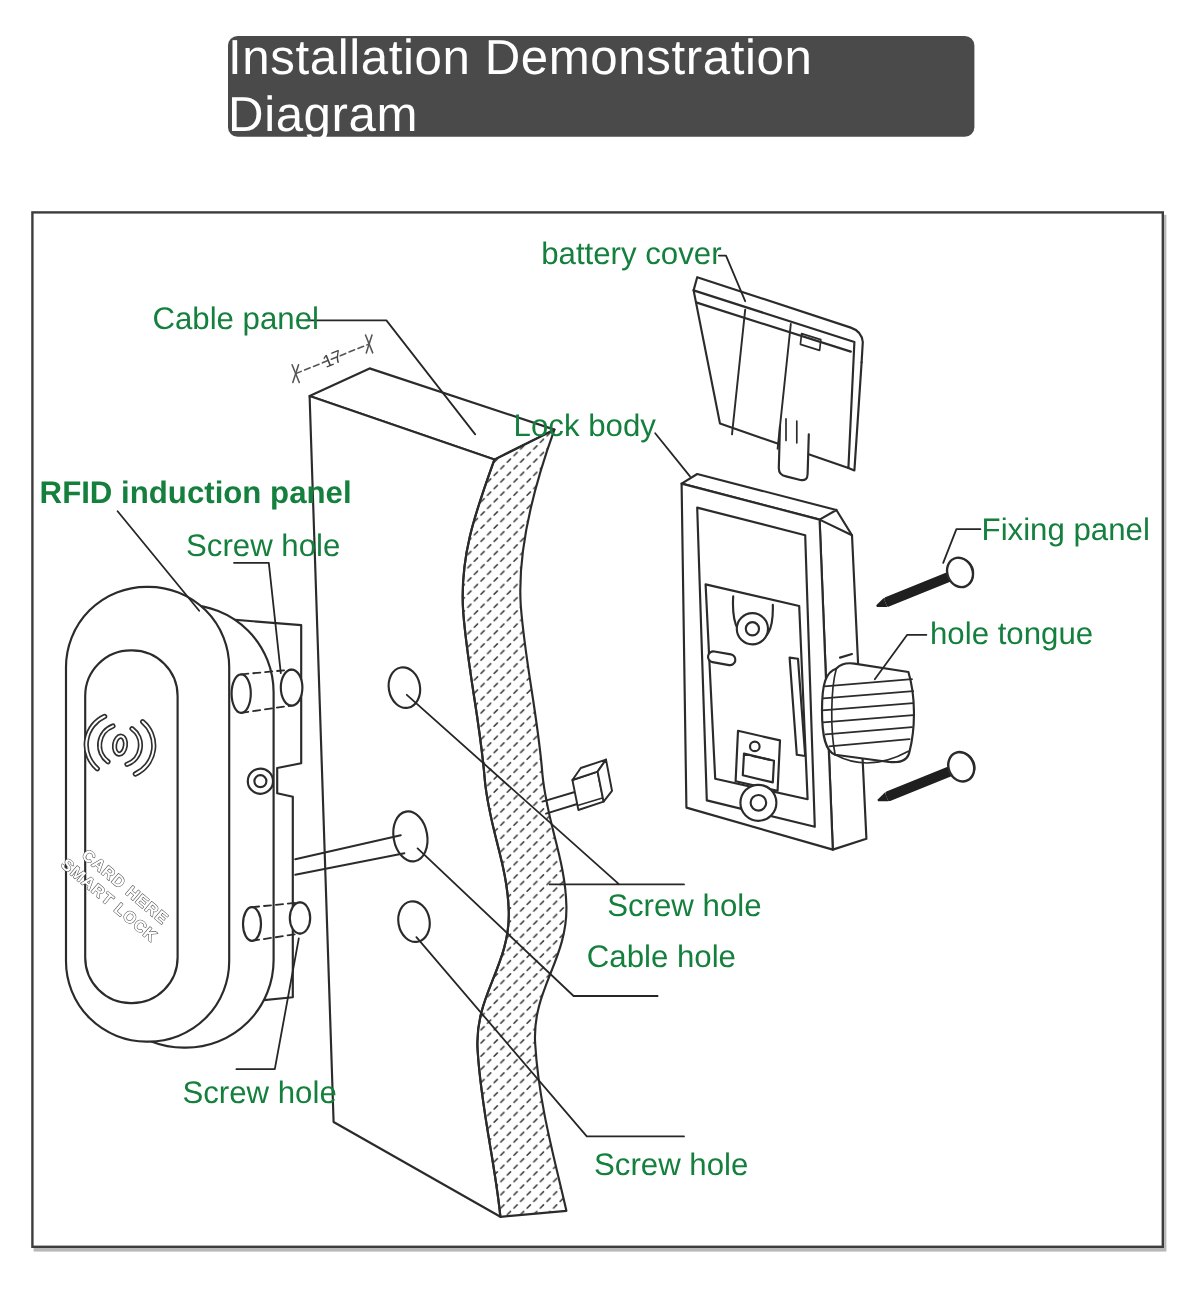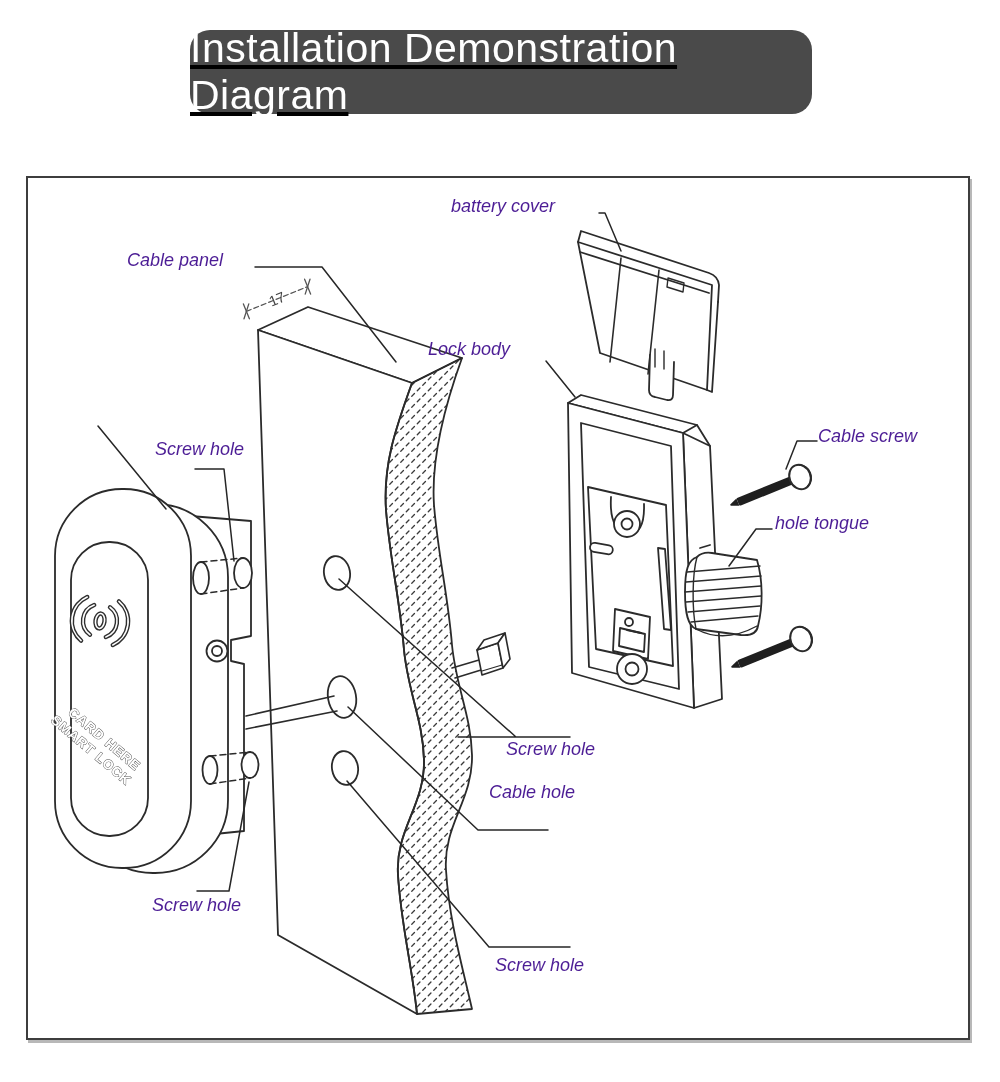--- a/index.html
+++ b/index.html
@@ -1,26 +1,26 @@
 <!DOCTYPE html>
 <html><head>
 <meta charset="utf-8">
 <style>
   html,body{margin:0;padding:0;background:#fff;}
   .stage{position:relative;width:1000px;height:1082px;background:#ffffff;
          font-family:"Liberation Sans",sans-serif;overflow:hidden;}
   .title-banner{position:absolute;left:190px;top:30px;width:622px;height:84px;
-         background:#4a4a4a;border-radius:20px;display:flex;align-items:center;
-         justify-content:center;text-decoration:underline;}
+         background:#4a4a4a;border-radius:8px;display:flex;align-items:center;
+         justify-content:center;}
   .title-banner span{color:#ffffff;font-size:41px;font-weight:400;letter-spacing:0.5px;}
   .diagram-frame{position:absolute;left:26px;top:176px;width:944px;height:864px;
          border:2px solid #3d3d3d;box-shadow:2px 3px 0 rgba(0,0,0,0.28);box-sizing:border-box;}
   .art{position:absolute;left:0;top:0;width:1000px;height:1082px;}
   .art text{font-family:"Liberation Sans",sans-serif;}
-  .label{position:absolute;color:#4c1d95;font-size:18px;white-space:nowrap;line-height:1.1;font-style:italic;}
+  .label{position:absolute;color:#15803d;font-size:26px;white-space:nowrap;line-height:1.1;}
   .lbl-battery{left:451px;top:197px;}
   .lbl-door{left:127px;top:251px;}
   .lbl-lockbody{left:428px;top:340px;}
   .lbl-rfid{left:33px;top:396px;font-weight:bold;}
   .lbl-screw-tl{left:155px;top:440px;}
   .lbl-fixing{left:818px;top:427px;}
   .lbl-tongue{left:775px;top:514px;}
   .lbl-screw-mid{left:506px;top:740px;}
   .lbl-cable{left:489px;top:783px;}
   .lbl-screw-bl{left:152px;top:896px;}
@@ -192,21 +192,22 @@
       <path d="M339,579 L516,737 M458,737 L570,737"></path>
       <path d="M348,707 L478,830 L548,830"></path>
       <path d="M347,781 L489,947 L570,947"></path>
       <path d="M249,782 L229,891 L197,891"></path>
     </g>
   </svg>
 
   <div class="label lbl-battery">battery cover</div>
   <div class="label lbl-door">Cable panel</div>
   <div class="label lbl-lockbody">Lock body</div>
+  <div class="label lbl-rfid">RFID induction panel</div>
   <div class="label lbl-screw-tl">Screw hole</div>
-  <div class="label lbl-fixing">Cable screw</div>
+  <div class="label lbl-fixing">Fixing panel</div>
   <div class="label lbl-tongue">hole tongue</div>
   <div class="label lbl-screw-mid">Screw hole</div>
   <div class="label lbl-cable">Cable hole</div>
   <div class="label lbl-screw-bl">Screw hole</div>
   <div class="label lbl-screw-br">Screw hole</div>
 
 </div>
 
 </body></html>

